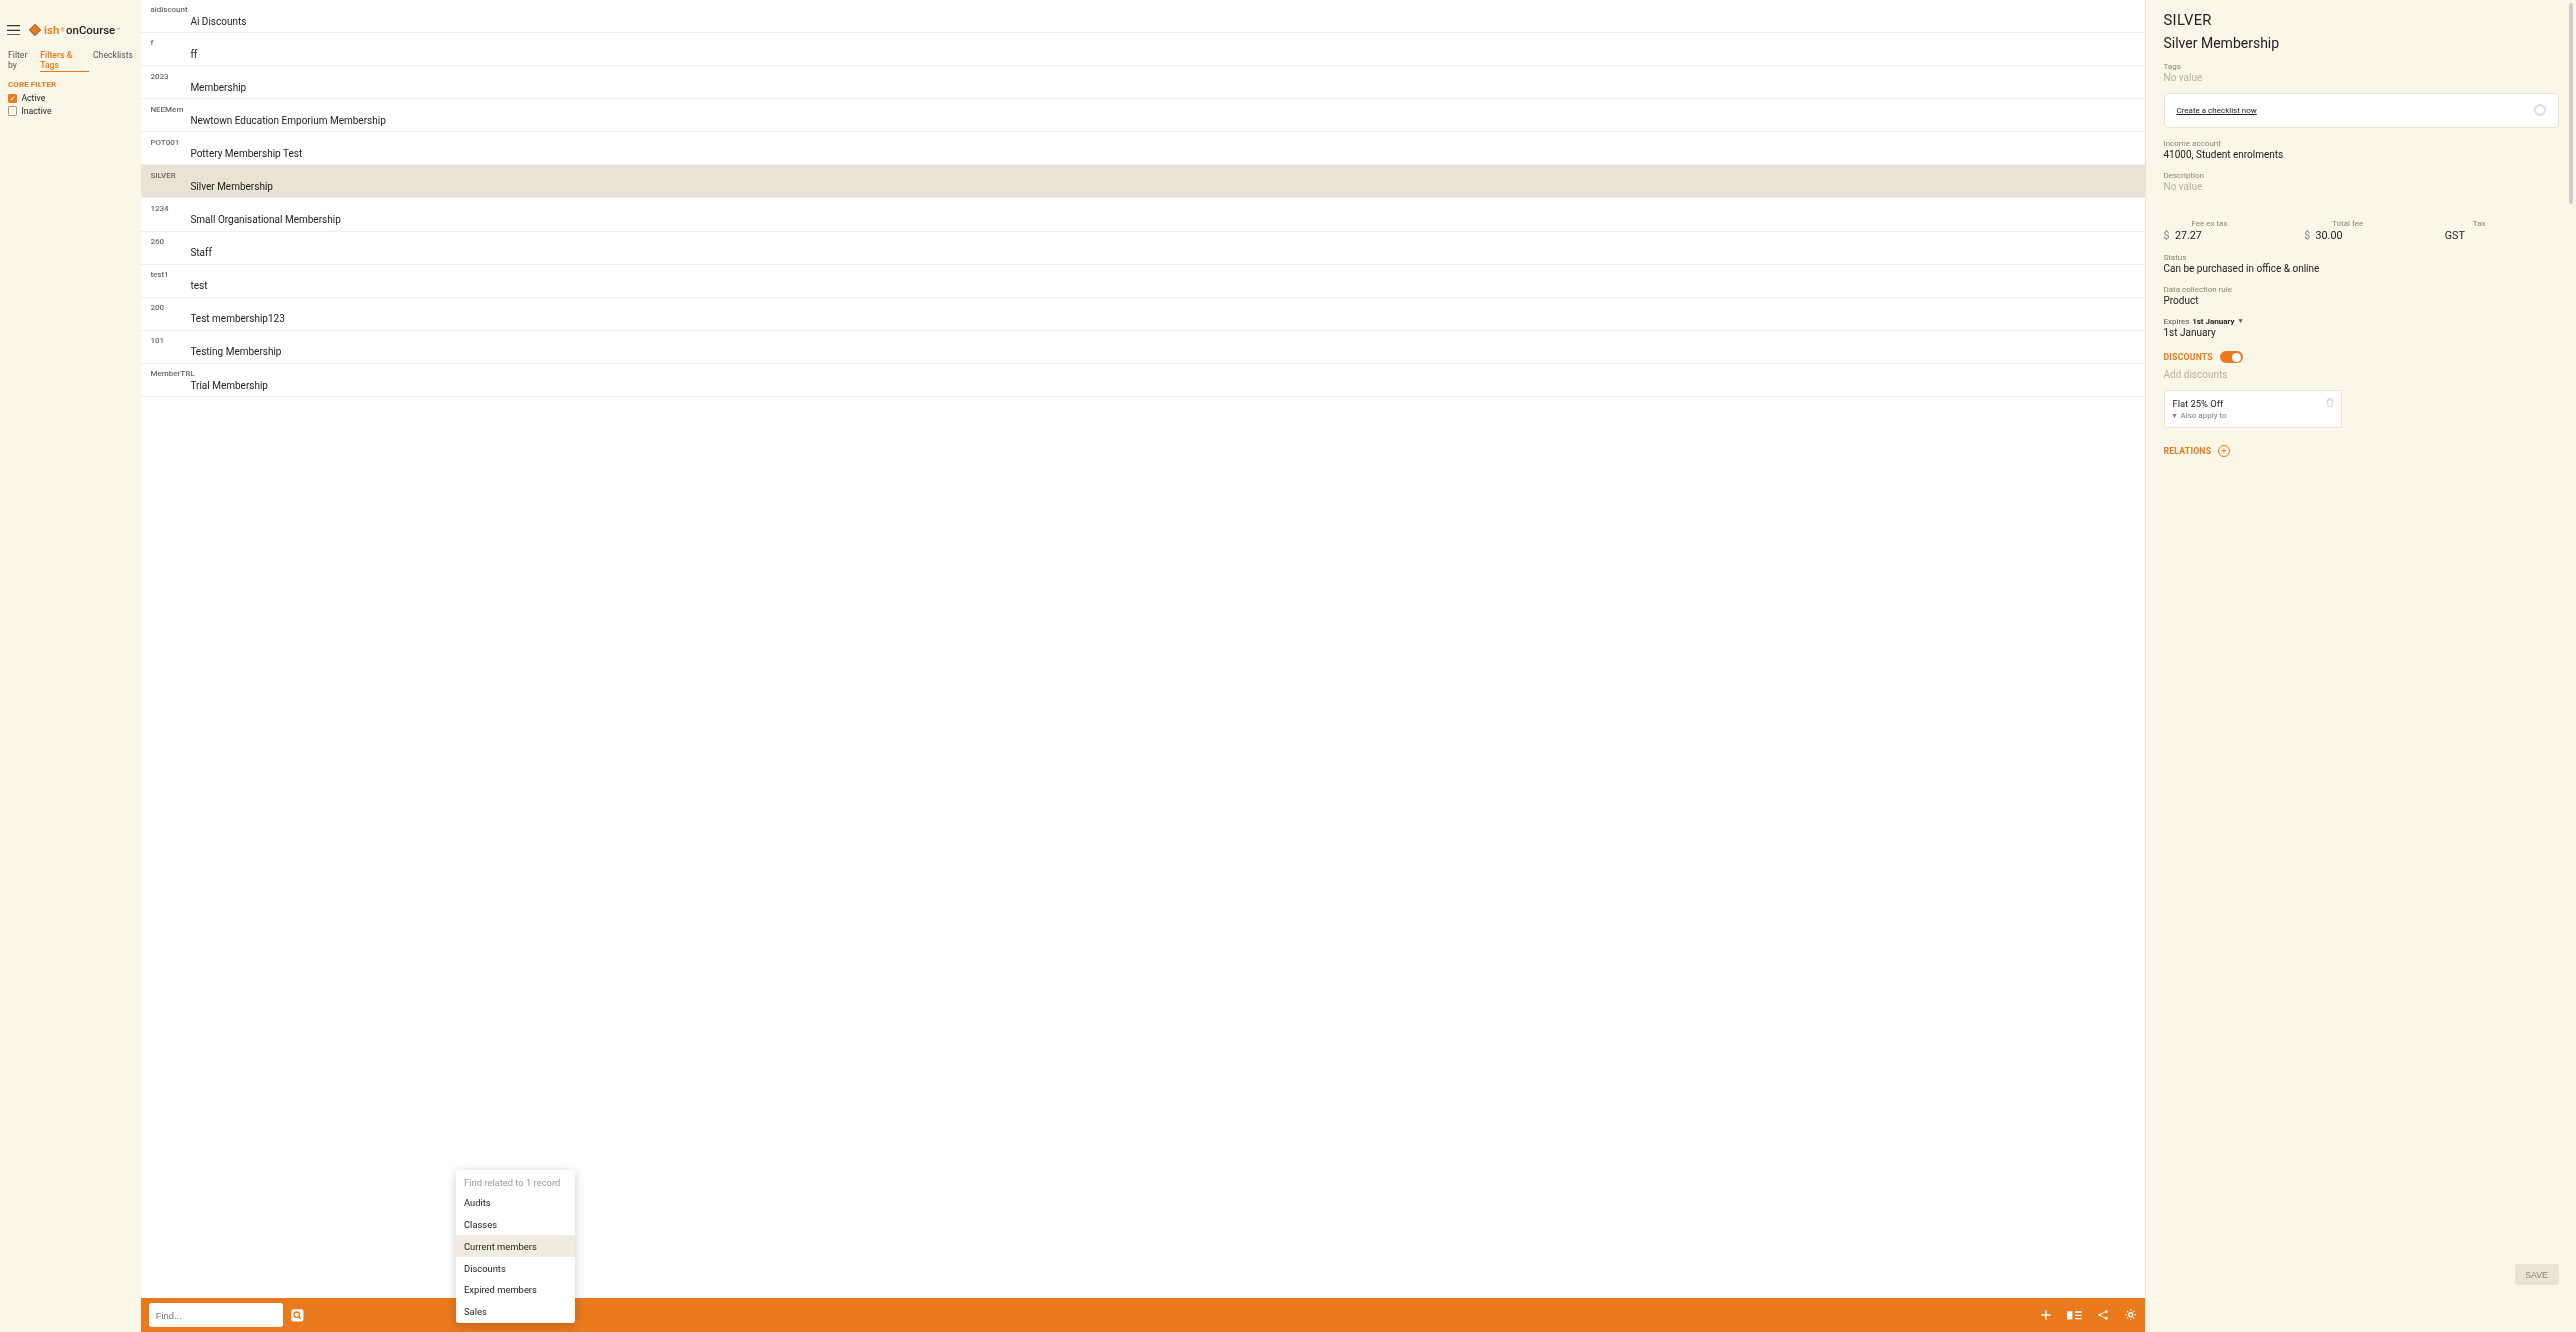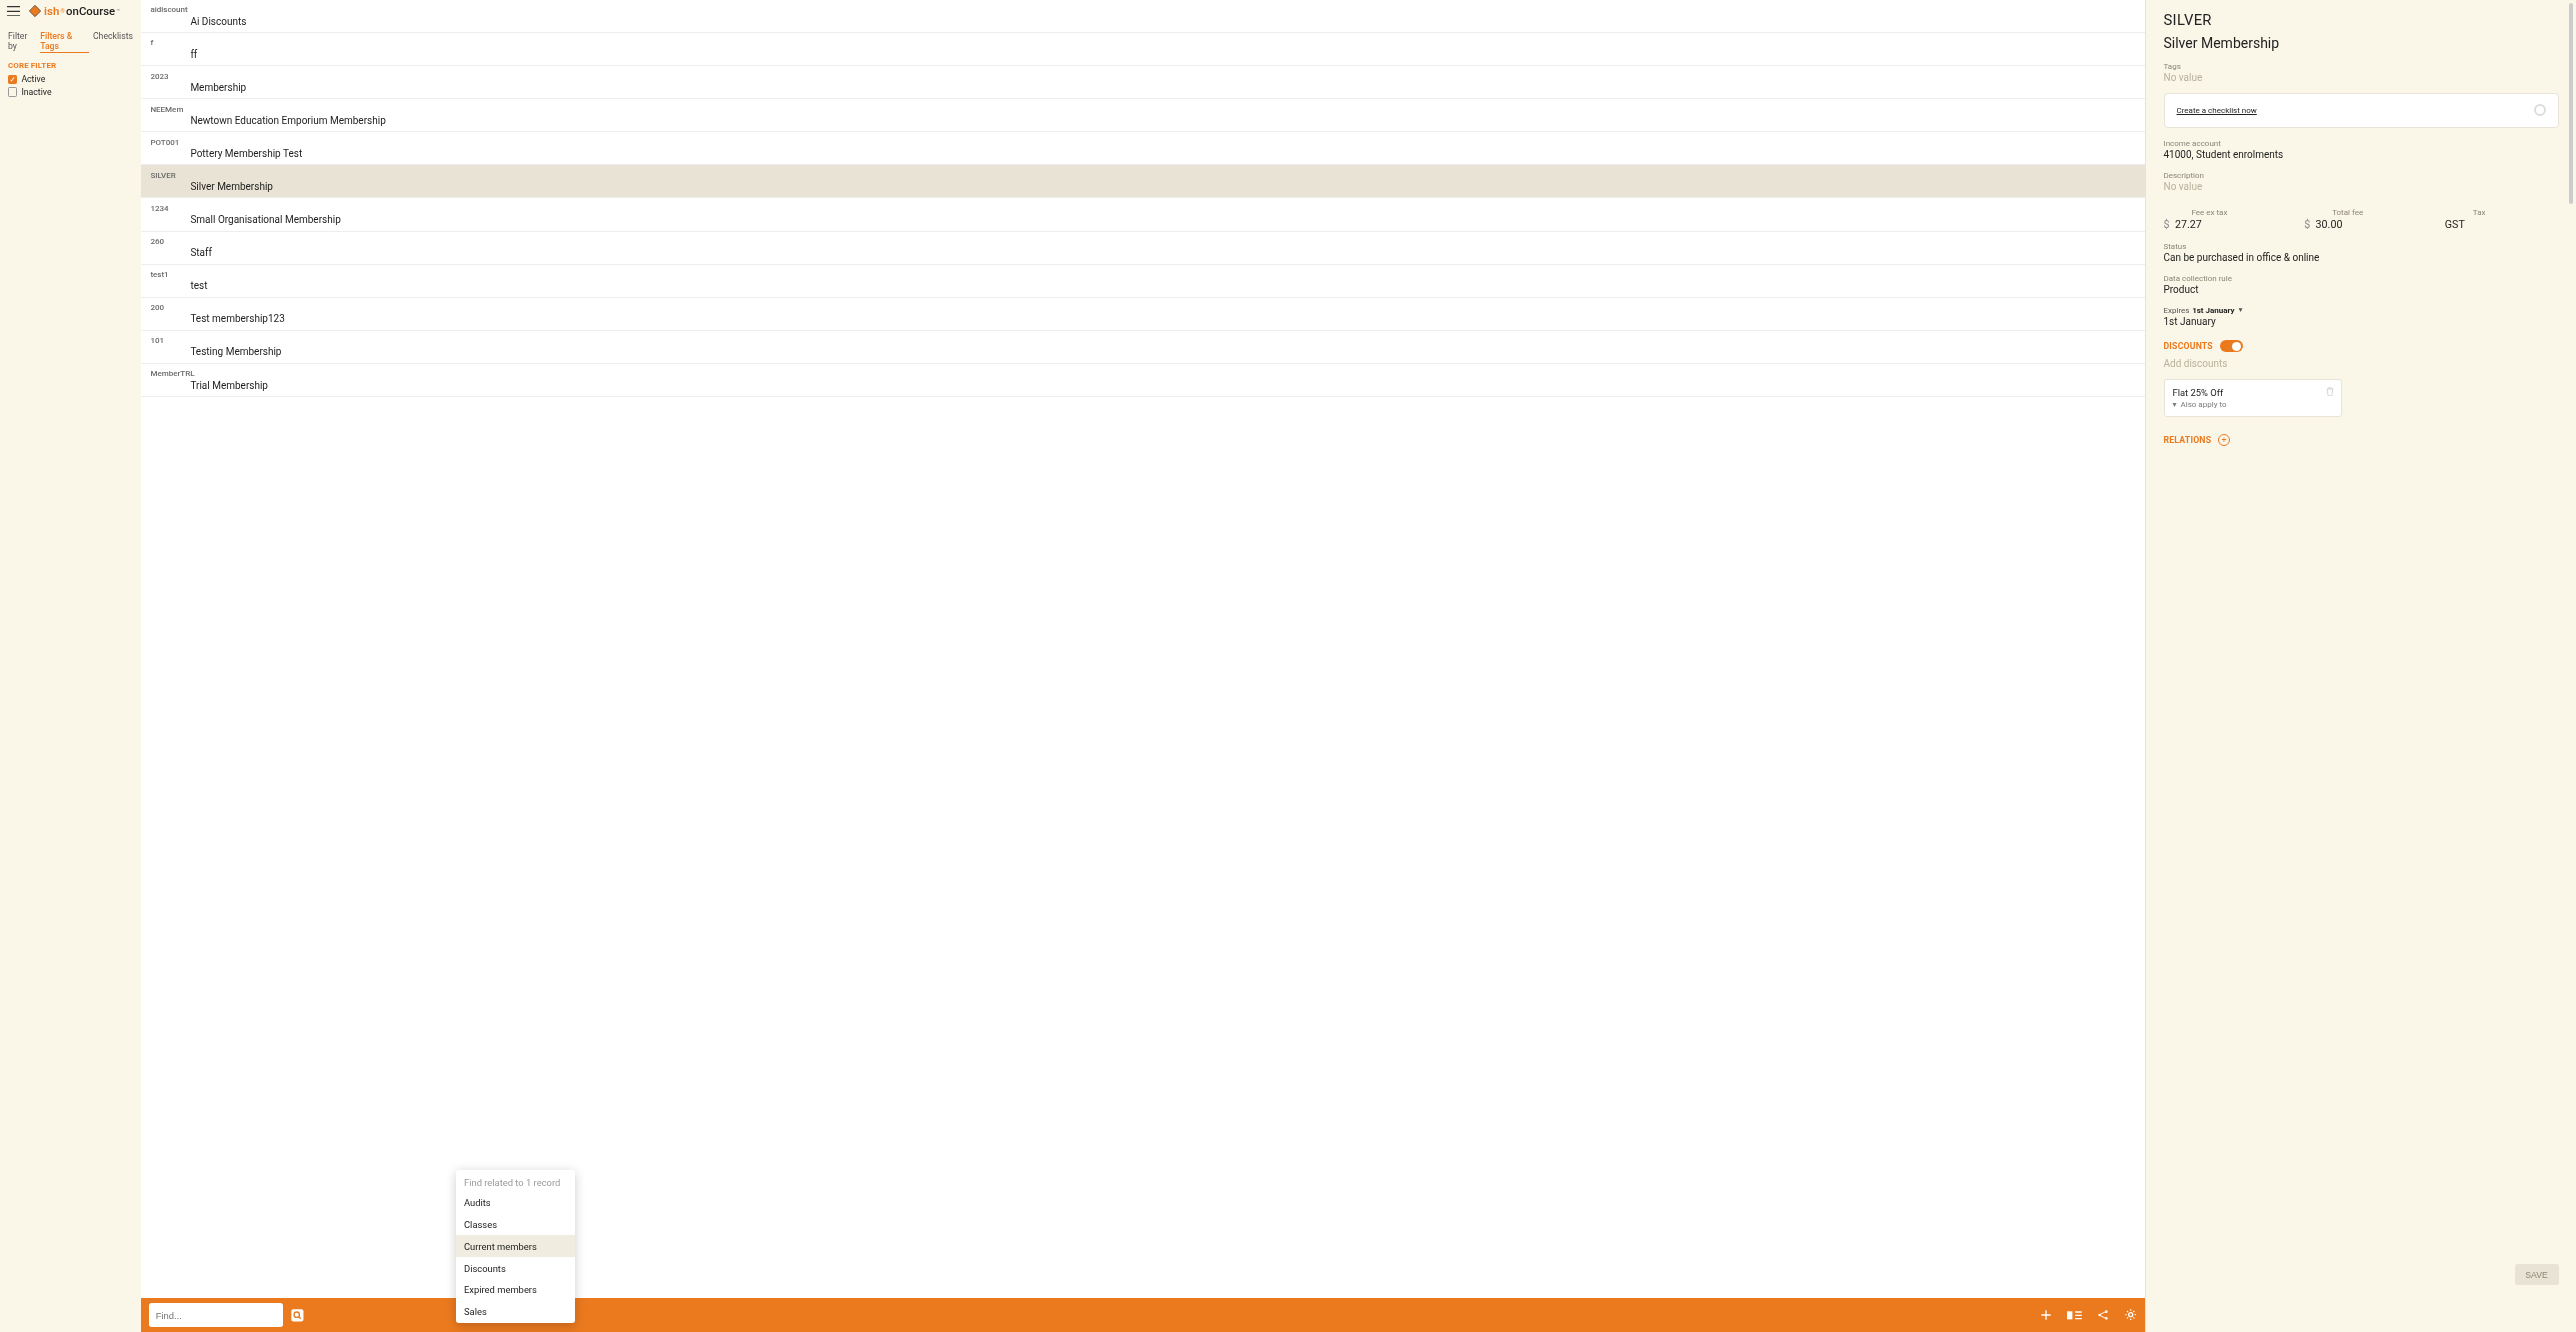--- a/index.html
+++ b/index.html
@@ -1,18 +1,18 @@
 <!DOCTYPE html>
 <html style="font-size:10.7px"><head>
 <meta charset="utf-8">
 <style>
 * { box-sizing: border-box; margin: 0; padding: 0; }
 body { font-family: -apple-system, BlinkMacSystemFont, "Segoe UI", Roboto, sans-serif; background: #faf6e8; color: #222; overflow: hidden; }
 .app { display: flex; height: 100vh; }
-.sidebar { width: 141px; background: #faf6e8; padding: 3px 0 0 0; flex-shrink: 0; }
+.sidebar { width: 141px; background: #faf6e8; padding: 22px 0 0 0; flex-shrink: 0; }
 .sidebar-top { display: flex; align-items: center; gap: 6.7px; padding: 0 6.7px 6.7px 6.7px; }
 .hamburger { font-size: 14.8px; cursor: pointer; display: inline-flex; }
 .logo { display: flex; align-items: center; gap: 1.3px; font-weight: 500; font-size: 11.4px; }
 .logo .diamond { width: 16px; height: 16px; display: inline-flex; align-items: center; justify-content: center; }
 .logo .ish { color: #eb7a1f; font-weight: 600; }
 .logo .oncourse { color: #222; font-weight: 500; }
 .logo sup { font-size: 5.4px; color: #eb7a1f; vertical-align: top; }
 .filter-tabs { display: flex; gap: 4px; padding: 5.4px 8px 4px 8px; font-size: 8.7px; }
 .filter-tabs span { cursor: pointer; color: #555; padding-bottom: 1.3px; }
 .filter-tabs .active { color: #eb7a1f; border-bottom: 1.3px solid #eb7a1f; font-weight: 500; }
@@ -44,21 +44,21 @@
 .detail h1 { font-size: 14.8px; font-weight: 400; color: #222; letter-spacing: 0.3px; }
 .detail h2 { font-size: 14px; font-weight: 400; margin-top: 6.7px; }
 .label { font-size: 8px; color: #8a8676; margin-top: 10.7px; }
 .novalue { color: #b8b29c; font-size: 10px; margin-top: 1.3px; }
 .value { font-size: 10px; color: #222; margin-top: 1.3px; }
 .checklist-box { background: #fff; border: 0.7px solid #e8e3d4; border-radius: 4px; padding: 10.7px 12px; margin-top: 9.4px; display: flex; align-items: center; justify-content: space-between; gap: 44px; }
 .checklist-box a { color: #222; font-size: 8px; text-decoration: underline; }
 .check-circle { width: 12px; height: 12px; border: 2px solid #ddd; border-radius: 50%; }
 .fee-row { display: flex; gap: 27px; margin-top: 10.7px; }
 .fee-col { flex: 1; }
-.fee-col .label { margin-top: 5px; padding-left: 28px; }
+.fee-col .label { margin-top: 16px; padding-left: 28px; }
 .fee-col .value { display: flex; align-items: center; gap: 5.4px; font-size: 10.7px; }
 .dollar-sign { color: #888; }
 .section-head { display: flex; align-items: center; gap: 6.7px; margin-top: 13.4px; }
 .section-title { color: #eb7a1f; font-size: 8.7px; font-weight: 700; letter-spacing: 0.2px; }
 .toggle { width: 23px; height: 12px; background: #eb7a1f; border-radius: 6px; position: relative; }
 .toggle::after { content: ""; position: absolute; right: 1.3px; top: 1.3px; width: 9.4px; height: 9.4px; background: #fff; border-radius: 50%; }
 .add-disc { color: #b8b29c; font-size: 10px; margin-top: 5.4px; }
 .disc-card { background: #fff; border: 0.7px solid #e8e3d4; border-radius: 2.7px; padding: 6.7px 8px; margin-top: 10px; width: 178px; position: relative; }
 .disc-card .trash { position: absolute; right: 6.7px; top: 6.7px; color: #ccc; font-size: 9.4px; }
 .disc-card .title { font-size: 9.4px; }

